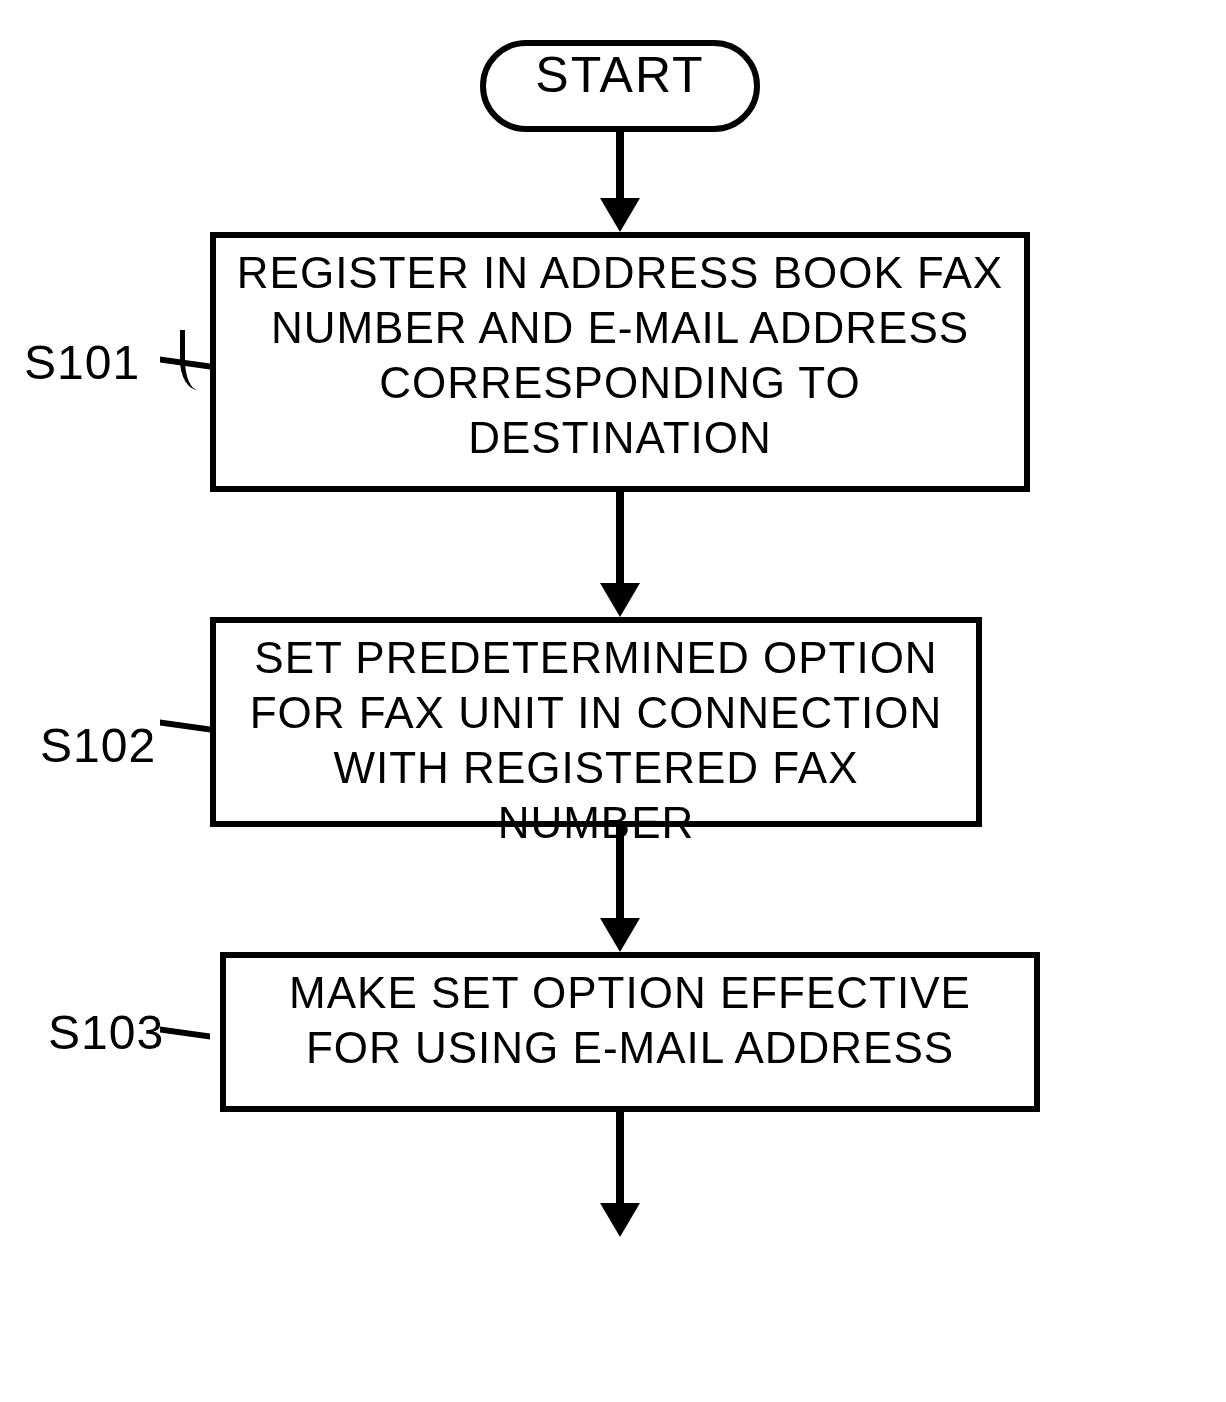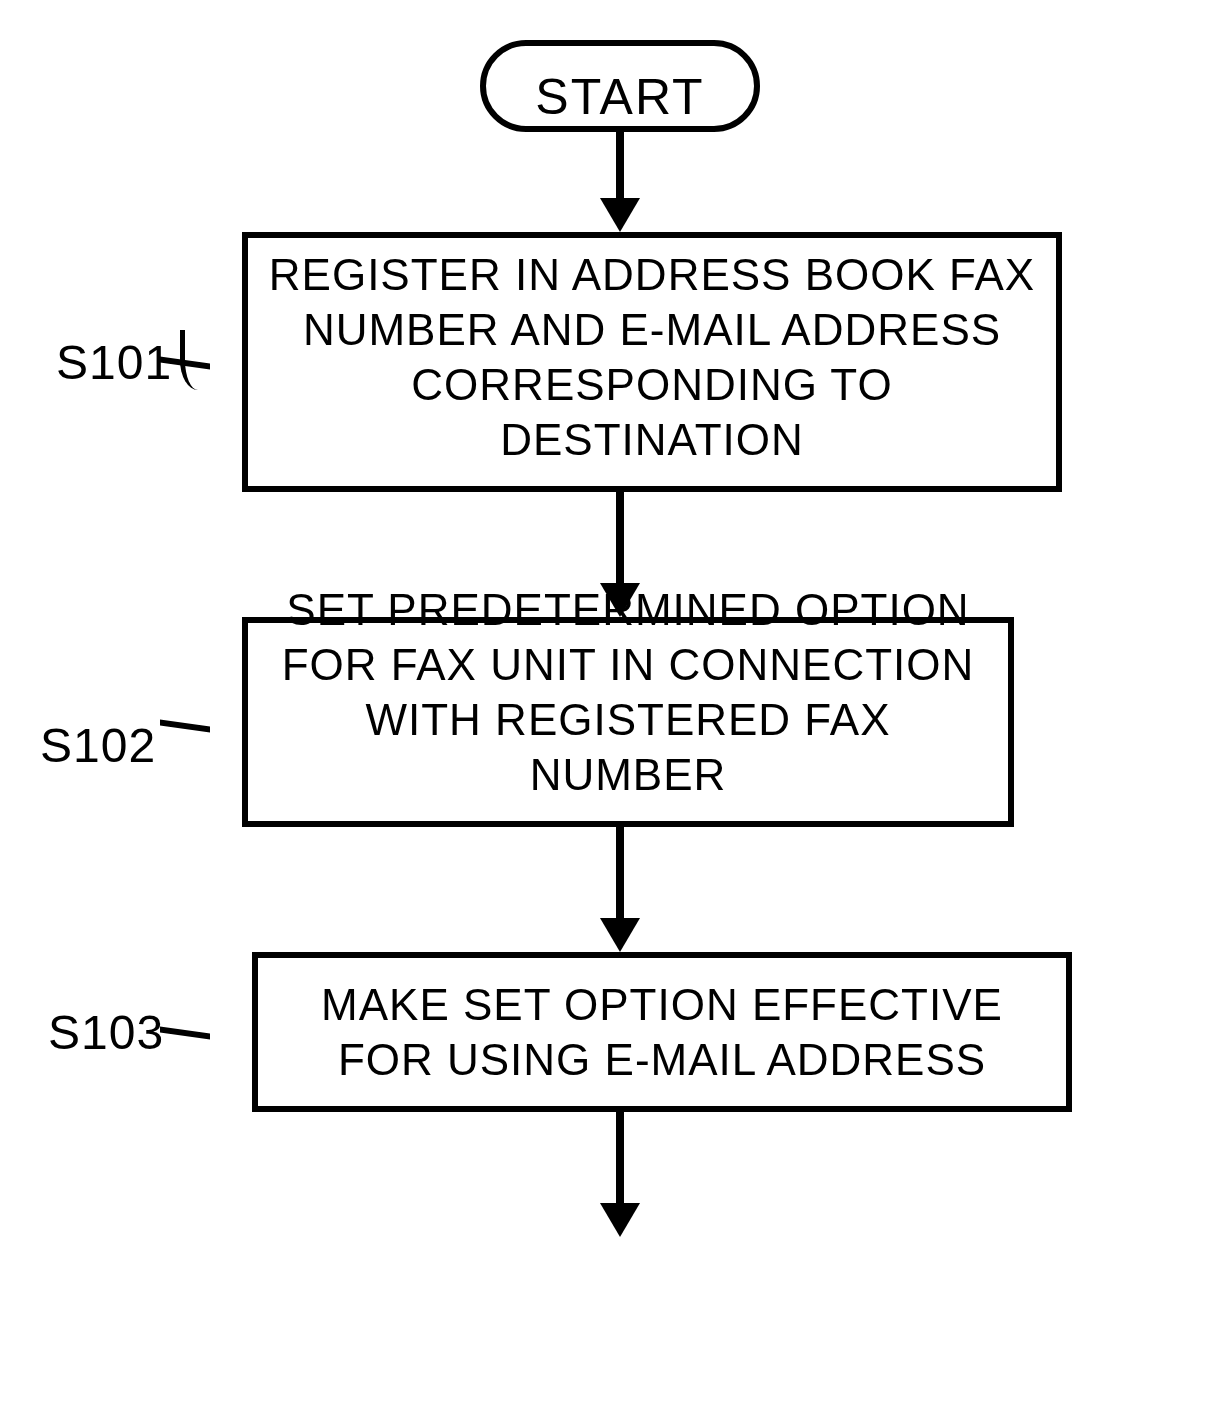--- a/index.html
+++ b/index.html
@@ -13,40 +13,39 @@
   .canvas {
     position: relative;
     width: 1226px;
     height: 1402px;
   }
   .terminator {
     position: absolute;
     border: 6px solid #000;
     border-radius: 999px;
     display: flex;
-    align-items: flex-end;
+    align-items: flex-start;
     justify-content: center;
     font-size: 50px;
     font-weight: 400;
     letter-spacing: 2px;
     box-sizing: border-box;
   }
   .process {
     position: absolute;
     border: 6px solid #000;
     display: flex;
-    align-items: flex-end;
+    align-items: flex-start;
     justify-content: center;
     text-align: center;
     font-size: 44px;
     line-height: 1.25;
     letter-spacing: 1px;
     box-sizing: border-box;
-    padding: 19px 18px;
-    margin-left: 32px;
+    padding: 7px 18px;
   }
   .step-label {
     position: absolute;
     font-size: 48px;
     letter-spacing: 1px;
   }
   .label-connector {
     position: absolute;
     border-top: 5px solid #000;
     border-left: 5px solid #000;
@@ -75,21 +74,21 @@
     <span>START</span>
   </div>
 
   <div class="arrow-line" style="left:616px; top:132px; width:8px; height:70px;"></div>
   <div class="arrow-head" style="left:600px; top:198px;"></div>
 
   <div class="process" style="left:210px; top:232px; width:820px; height:260px;">
     <span>REGISTER IN ADDRESS BOOK FAX NUMBER AND E-MAIL ADDRESS CORRESPONDING TO DESTINATION</span>
   </div>
   <div class="label-connector" style="left:180px; top:330px; width:30px; height:60px; border-radius: 0 0 0 18px / 0 0 0 30px; border-top:none; border-bottom:none;"></div>
-  <div class="step-label" style="left:56px; top:335px;">S101</div>
+  <div class="step-label" style="left:24px; top:335px;">S101</div>
 
   <div class="arrow-line" style="left:616px; top:492px; width:8px; height:95px;"></div>
   <div class="arrow-head" style="left:600px; top:583px;"></div>
 
   <div class="process" style="left:210px; top:617px; width:772px; height:210px;">
     <span>SET PREDETERMINED OPTION FOR FAX UNIT IN CONNECTION WITH REGISTERED FAX NUMBER</span>
   </div>
   <div class="step-label" style="left:40px; top:718px;">S102</div>
 
   <div class="arrow-line" style="left:616px; top:827px; width:8px; height:95px;"></div>

